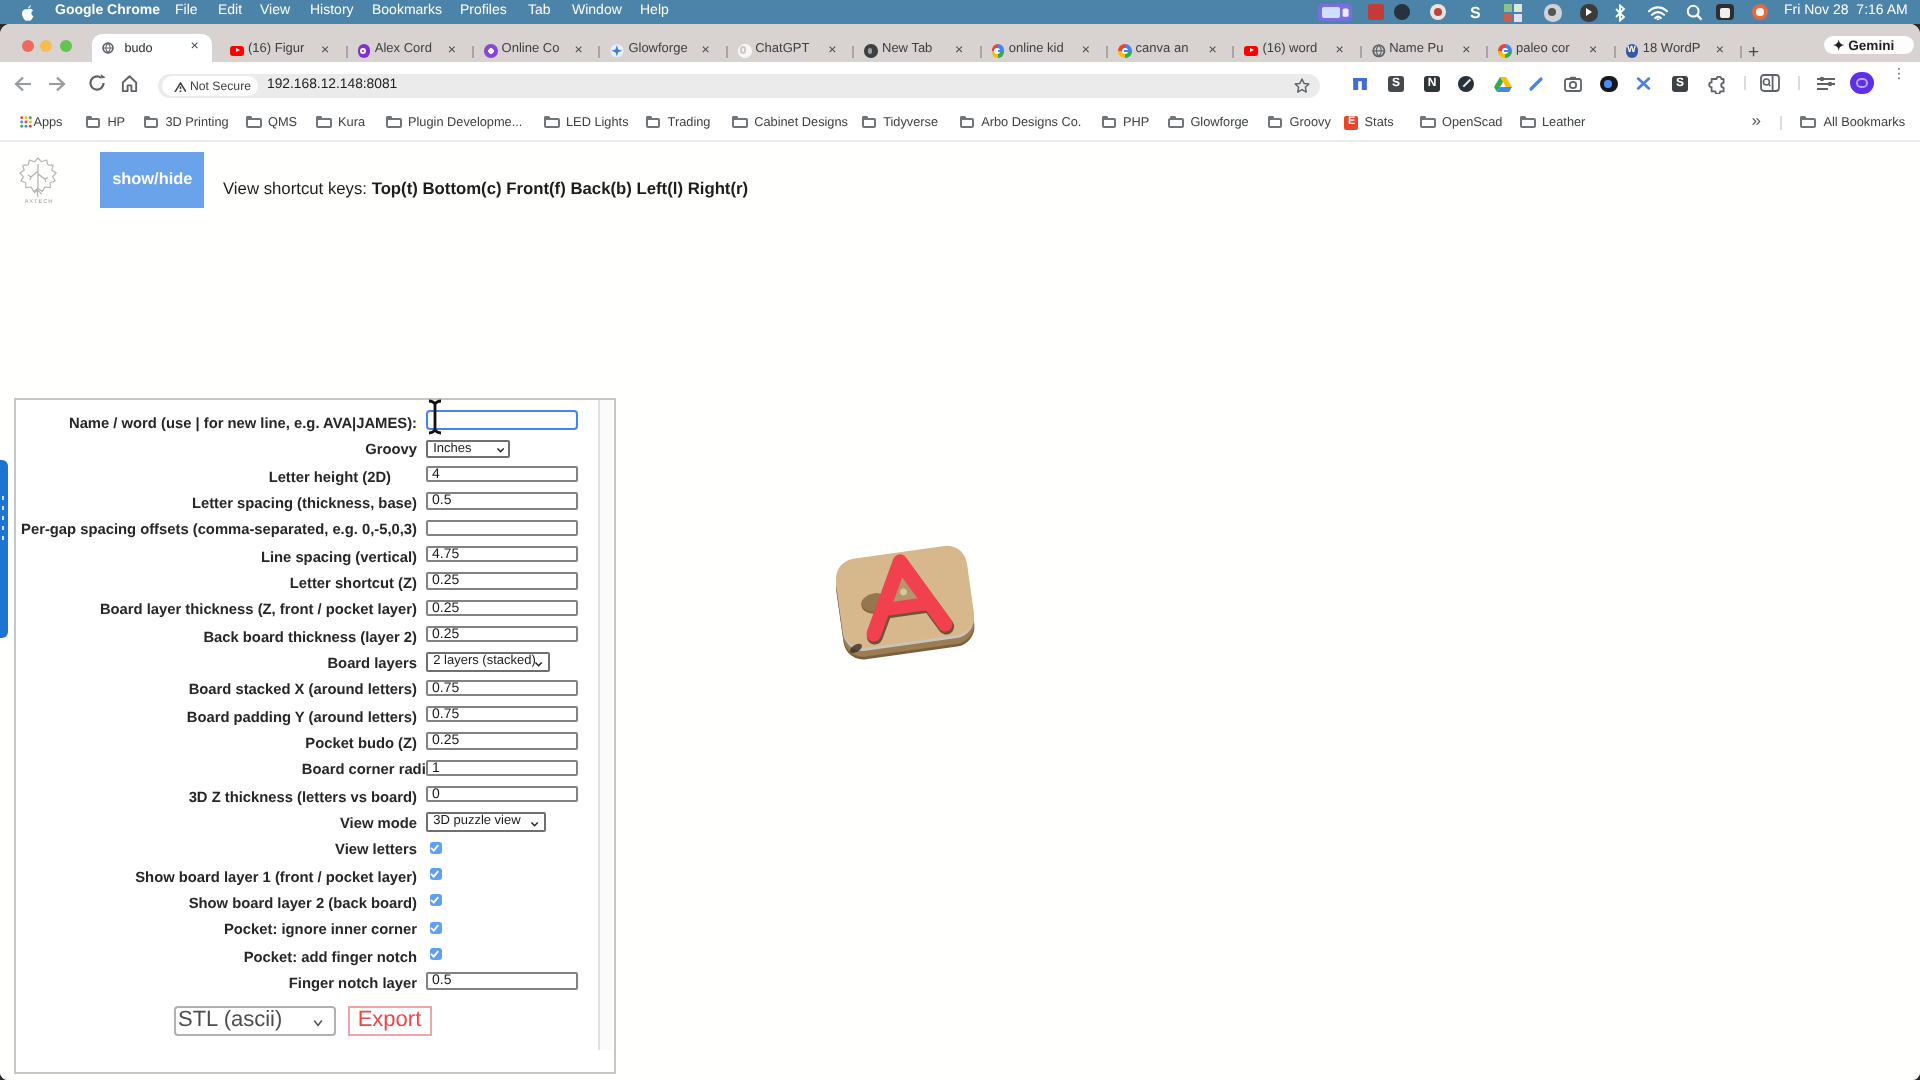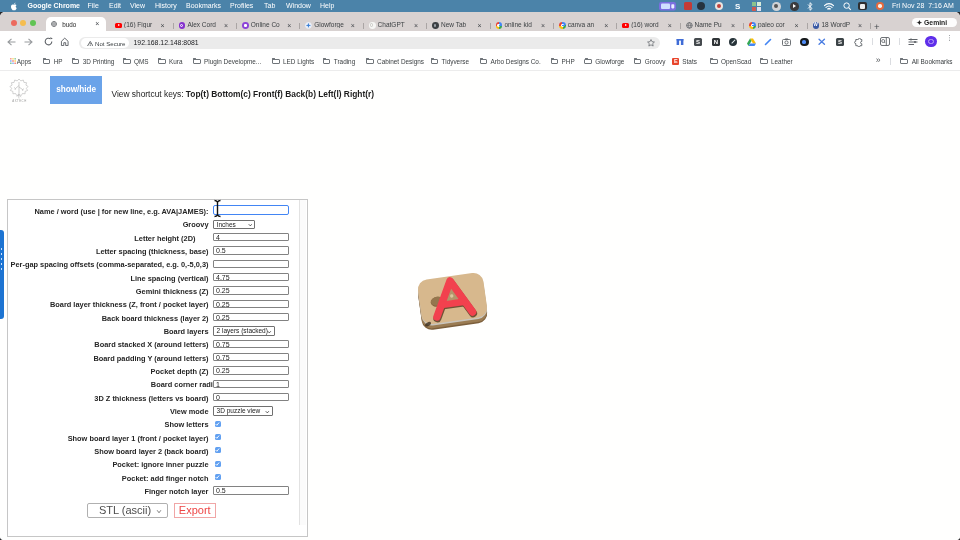--- a/index.html
+++ b/index.html
@@ -517,77 +517,77 @@
             <path d="M1 2.3 L4 5.5 L7 2.3" stroke="#222" stroke-width="1.4" fill="none"></path>
           </svg></div>
 <div class="lbl" style="right:111px;top:33.6px">Letter height (2D)</div>
 <div class="inp" style="top:33.0px">4</div>
 <div class="lbl" style="right:98px;top:46.9px">Letter spacing (thickness, base)</div>
 <div class="inp" style="top:46.3px">0.5</div>
 <div class="lbl" style="right:98px;top:60.2px">Per-gap spacing offsets (comma-separated, e.g. 0,-5,0,3)</div>
 <div class="inp" style="top:59.6px"></div>
 <div class="lbl" style="right:98px;top:73.6px">Line spacing (vertical)</div>
 <div class="inp" style="top:73.0px">4.75</div>
-<div class="lbl" style="right:98px;top:86.9px">Gemini thickness (Z)</div>
+<div class="lbl" style="right:98px;top:86.9px">Letter shortcut (Z)</div>
 <div class="inp" style="top:86.3px">0.25</div>
 <div class="lbl" style="right:98px;top:100.2px">Board layer thickness (Z, front / pocket layer)</div>
 <div class="inp" style="top:99.6px">0.25</div>
 <div class="lbl" style="right:98px;top:113.5px">Back board thickness (layer 2)</div>
 <div class="inp" style="top:112.9px">0.25</div>
 <div class="lbl" style="right:98px;top:126.9px">Board layers</div>
 <div class="sel" style="top:126.3px;width:62px">2 layers (stacked)<svg class="selarr" viewBox="0 0 8 8">
             <path d="M1 2.3 L4 5.5 L7 2.3" stroke="#222" stroke-width="1.4" fill="none"></path>
           </svg></div>
 <div class="lbl" style="right:98px;top:140.2px">Board stacked X (around letters)</div>
 <div class="inp" style="top:139.6px">0.75</div>
 <div class="lbl" style="right:98px;top:153.5px">Board padding Y (around letters)</div>
 <div class="inp" style="top:152.9px">0.75</div>
-<div class="lbl" style="right:98px;top:166.9px">Pocket depth (Z)</div>
+<div class="lbl" style="right:98px;top:166.9px">Pocket budo (Z)</div>
 <div class="inp" style="top:166.3px">0.25</div>
 <div class="lbl" style="right:85px;top:180.2px">Board corner radius</div>
 <div class="inp" style="top:179.6px">1</div>
 <div class="lbl" style="right:98px;top:193.5px">3D Z thickness (letters vs board)</div>
 <div class="inp" style="top:192.9px">0</div>
 <div class="lbl" style="right:98px;top:206.8px">View mode</div>
 <div class="sel" style="top:206.2px;width:60px">3D puzzle view<svg class="selarr" viewBox="0 0 8 8">
             <path d="M1 2.3 L4 5.5 L7 2.3" stroke="#222" stroke-width="1.4" fill="none"></path>
           </svg></div>
-<div class="lbl" style="right:98px;top:220.2px">Show letters</div>
+<div class="lbl" style="right:98px;top:220.2px">View letters</div>
 <div class="cbx" style="top:220.6px">
           <svg style="position:absolute;left:0.8px;top:1.2px" width="4.6" height="3.8" viewBox="0 0 10 8">
             <path d="M1 4 L4 7 L9 1" stroke="#fff" stroke-width="2" fill="none"></path>
           </svg>
         </div>
 <div class="lbl" style="right:98px;top:233.5px">Show board layer 1 (front / pocket layer)</div>
 <div class="cbx" style="top:233.9px">
           <svg style="position:absolute;left:0.8px;top:1.2px" width="4.6" height="3.8" viewBox="0 0 10 8">
             <path d="M1 4 L4 7 L9 1" stroke="#fff" stroke-width="2" fill="none"></path>
           </svg>
         </div>
 <div class="lbl" style="right:98px;top:246.8px">Show board layer 2 (back board)</div>
 <div class="cbx" style="top:247.2px">
           <svg style="position:absolute;left:0.8px;top:1.2px" width="4.6" height="3.8" viewBox="0 0 10 8">
             <path d="M1 4 L4 7 L9 1" stroke="#fff" stroke-width="2" fill="none"></path>
           </svg>
         </div>
-<div class="lbl" style="right:98px;top:260.2px">Pocket: ignore inner puzzle</div>
+<div class="lbl" style="right:98px;top:260.2px">Pocket: ignore inner corner</div>
 <div class="cbx" style="top:260.6px">
           <svg style="position:absolute;left:0.8px;top:1.2px" width="4.6" height="3.8" viewBox="0 0 10 8">
             <path d="M1 4 L4 7 L9 1" stroke="#fff" stroke-width="2" fill="none"></path>
           </svg>
         </div>
 <div class="lbl" style="right:98px;top:273.5px">Pocket: add finger notch</div>
 <div class="cbx" style="top:273.9px">
           <svg style="position:absolute;left:0.8px;top:1.2px" width="4.6" height="3.8" viewBox="0 0 10 8">
             <path d="M1 4 L4 7 L9 1" stroke="#fff" stroke-width="2" fill="none"></path>
           </svg>
         </div>
 <div class="lbl" style="right:98px;top:286.8px">Finger notch layer</div>
 <div class="inp" style="top:286.2px">0.5</div>
-<div style="position:absolute;left:79px;top:303px;width:80.5px;height:14.5px;border:1px solid #b0b0b0;border-radius:2px;background:#fff;font-size:11px;color:#4d4d4d;line-height:13px;padding-left:11px;">STL (ascii)<svg style="position:absolute;right:5px;top:5px" width="6" height="5" viewBox="0 0 8 8">
+<div style="position:absolute;left:79px;top:303px;width:80.5px;height:14.5px;border:1px solid #b0b0b0;border-radius:2px;background:#fff;font-size:11px;color:#4d4d4d;line-height:13px;padding-left:1px;">STL (ascii)<svg style="position:absolute;right:5px;top:5px" width="6" height="5" viewBox="0 0 8 8">
             <path d="M1 2 L4 6 L7 2" stroke="#555" stroke-width="1.2" fill="none"></path>
           </svg></div>
 <div style="position:absolute;left:165.5px;top:303px;width:42.5px;height:15px;border:1px solid #f0a6a6;background:#fff;font-size:11px;color:#ee4646;text-align:center;line-height:13.5px;">Export</div>
 </div>
 <svg class="icon" style="left:212.5px;top:127.5px;z-index:9" width="9" height="19" viewBox="0 0 9 19">
         <path d="M1.5 1.5 C2.8 1.5 3.8 2 4.5 3 C5.2 2 6.2 1.5 7.5 1.5 M1.5 17.5 C2.8 17.5 3.8 17 4.5 16 C5.2 17 6.2 17.5 7.5 17.5 M4.5 3 V16" stroke="#111" stroke-width="1.4" fill="none"></path>
       </svg>
 </div>
 </div>
 </body></html>

